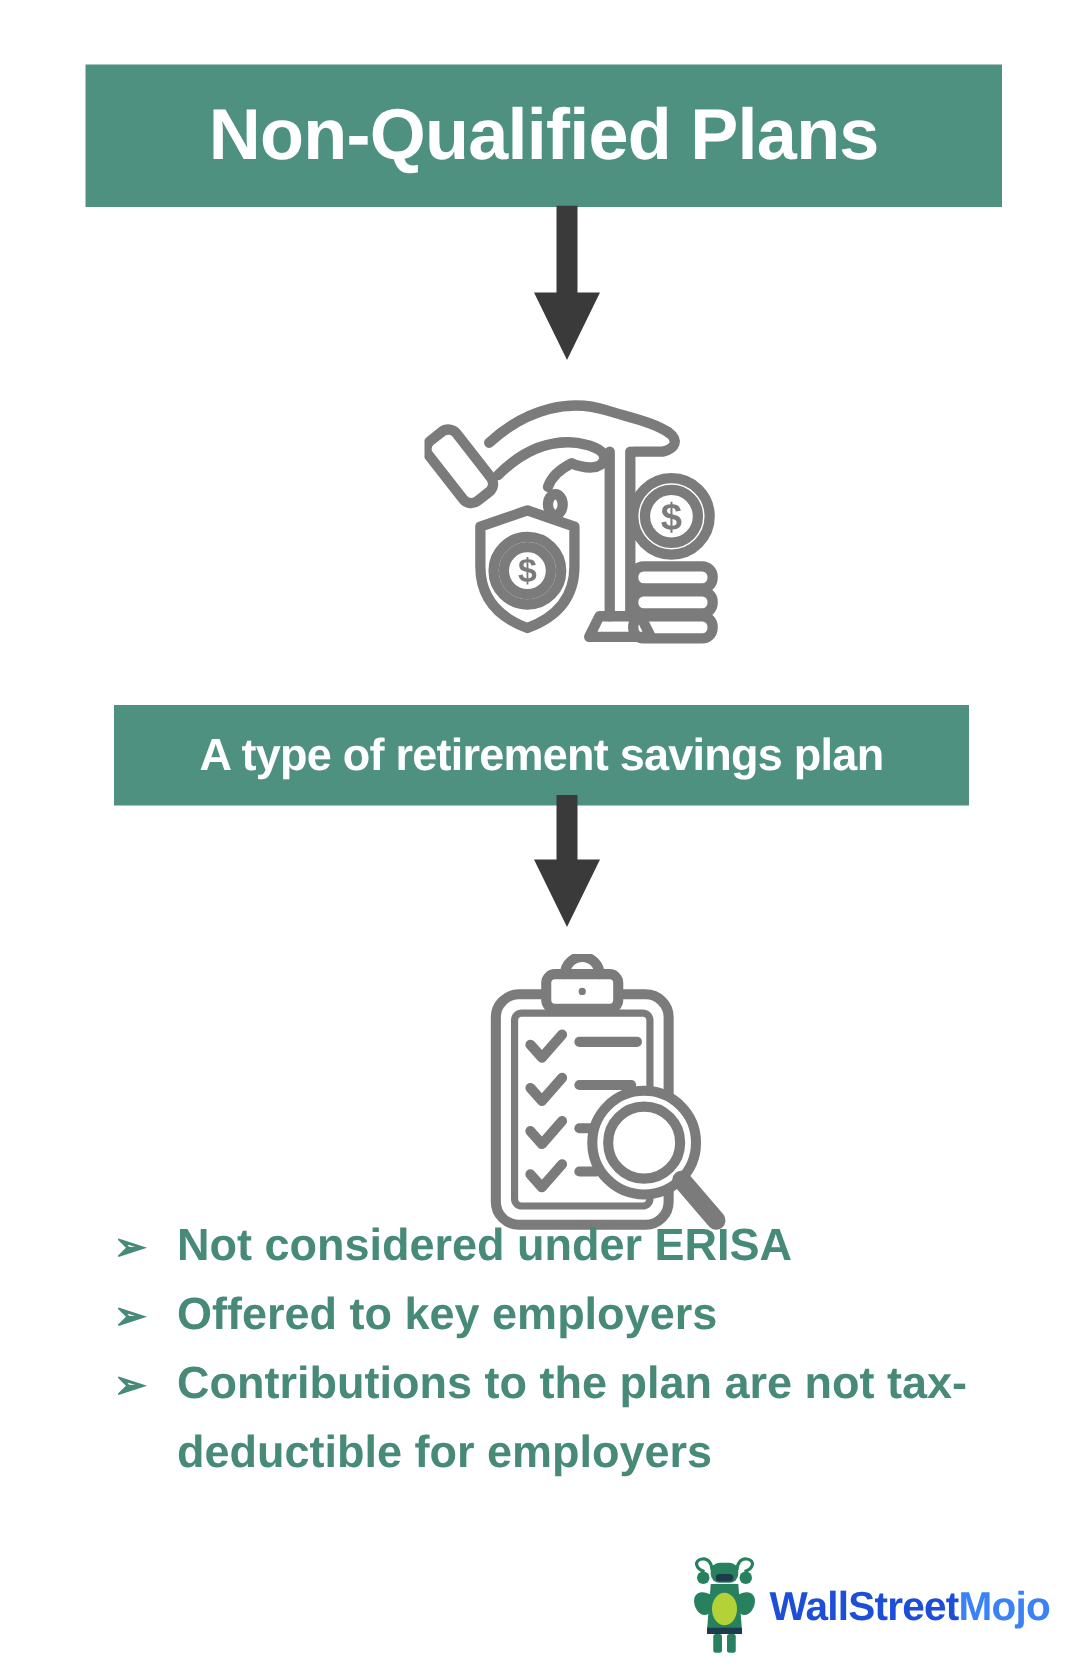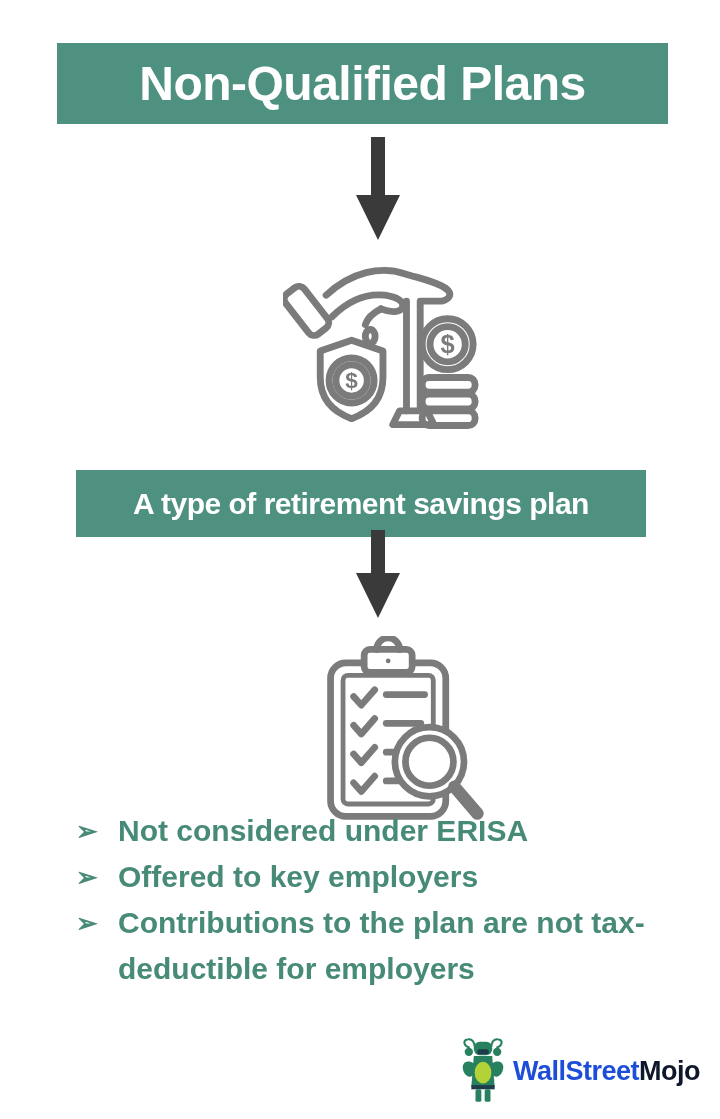--- a/index.html
+++ b/index.html
@@ -14,21 +14,21 @@
 
   .banner {
     position:absolute;
     background:#4f9181;
     color:#ffffff;
     font-weight:bold;
     display:flex; align-items:center; justify-content:center;
     text-align:center;
     letter-spacing:-0.5px;
   }
-  .banner1 { left:57px; top:43px; width:611px; height:81px; font-size:48px; }
+  .banner1 { left:57px; top:43px; width:611px; height:95px; font-size:48px; }
   .banner2 { left:76px; top:470px; width:570px; height:67px; font-size:30px; }
 
   .arrow { position:absolute; left:347px; }
   .arrow1 { top:137px; }
   .arrow2 { top:530px; }
 
   .money-icon    { position:absolute; left:283px; top:256px; }
   .clipboard-icon{ position:absolute; left:315px; top:636px; }
 
   .bullets {
@@ -42,21 +42,21 @@
     font-size:26px; line-height:46px;
   }
   .bullet-text { display:block; max-width:533px; }
 
   .logo {
     position:absolute; left:458px; top:1036px;
     display:flex; align-items:center; gap:5px;
   }
   .logo-text { font-weight:bold; font-size:27px; letter-spacing:-0.5px; white-space:nowrap; }
   .logo-wallstreet { color:#1d4ed8; }
-  .logo-mojo { color:#0f172a; }
+  .logo-mojo { color:#3b82f6; }
 </style>
 </head>
 <body>
 
 <div class="canvas">
 
   <div class="banner banner1">
     <span>Non-Qualified Plans</span>
   </div>
 

